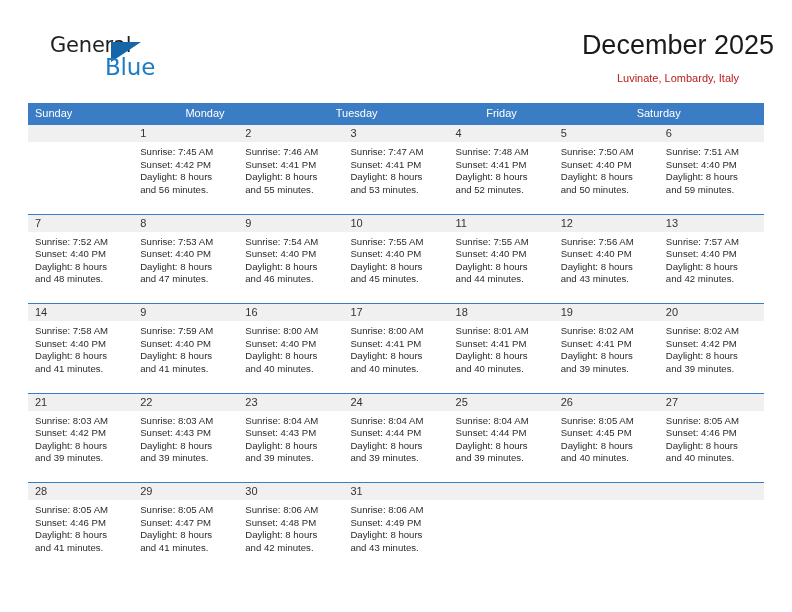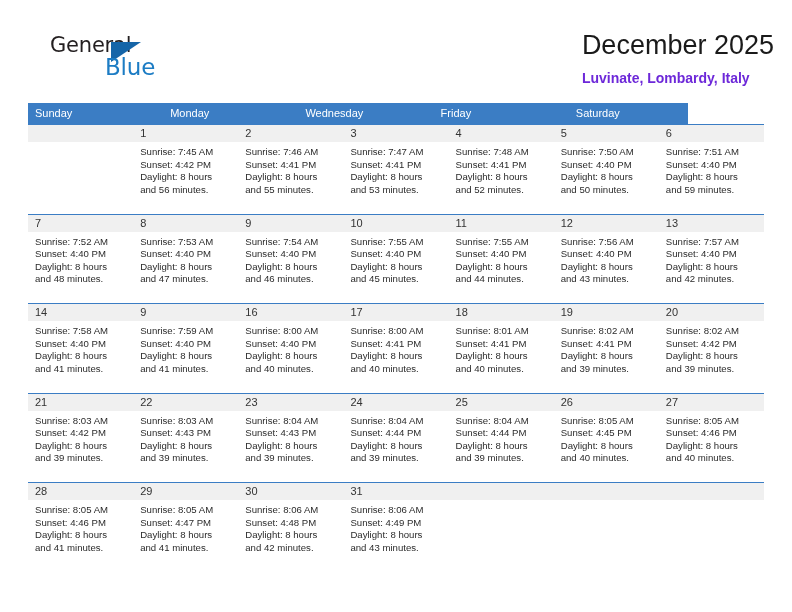--- a/index.html
+++ b/index.html
@@ -62,48 +62,48 @@
     width: 0;
     height: 0;
     border-left: 30px solid #1565a8;
     border-bottom: 20px solid transparent;
   }
 
   .title-block {
     position: absolute;
     right: 34px;
     top: 28px;
-    text-align: left;
+    text-align: center;
   }
   .cal-title {
     font-size: 27px;
     font-weight: normal;
     color: #1a1a1a;
     line-height: 34px;
     white-space: nowrap;
   }
   .cal-subtitle {
-    font-size: 14px;
-    font-weight: bold;
-    color: #6d28d9;
+    font-size: 11px;
+    font-weight: normal;
+    color: #b91c1c;
     line-height: 22px;
     margin-top: 5px;
     white-space: nowrap;
   }
 
   
   .calendar {
     position: absolute;
     left: 28px;
     top: 103px;
     width: 736px;
   }
   .weekday-row {
     display: flex;
-    width: 660px;
+    width: 736px;
     height: 21px;
     background: #3b7dc4;
     gap: 16px;
   }
   .weekday {
     flex: 1 1 0;
     color: #ffffff;
     font-size: 11px;
     line-height: 21px;
     padding-left: 7px;
@@ -172,21 +172,21 @@
       <div class="cal-subtitle">Luvinate, Lombardy, Italy</div>
     </div>
 
   </div>
 
   <div class="calendar">
 
     <div class="weekday-row">
       <div class="weekday">Sunday</div>
       <div class="weekday">Monday</div>
-      <div class="weekday">Wednesday</div>
+      <div class="weekday">Tuesday</div>
       <div class="weekday">Friday</div>
       <div class="weekday">Saturday</div>
     </div>
 
     <div class="week-row">
       <div class="day-cell empty">
         <div class="day-band">
             <span class="day-number"></span>
           </div>
       </div>

